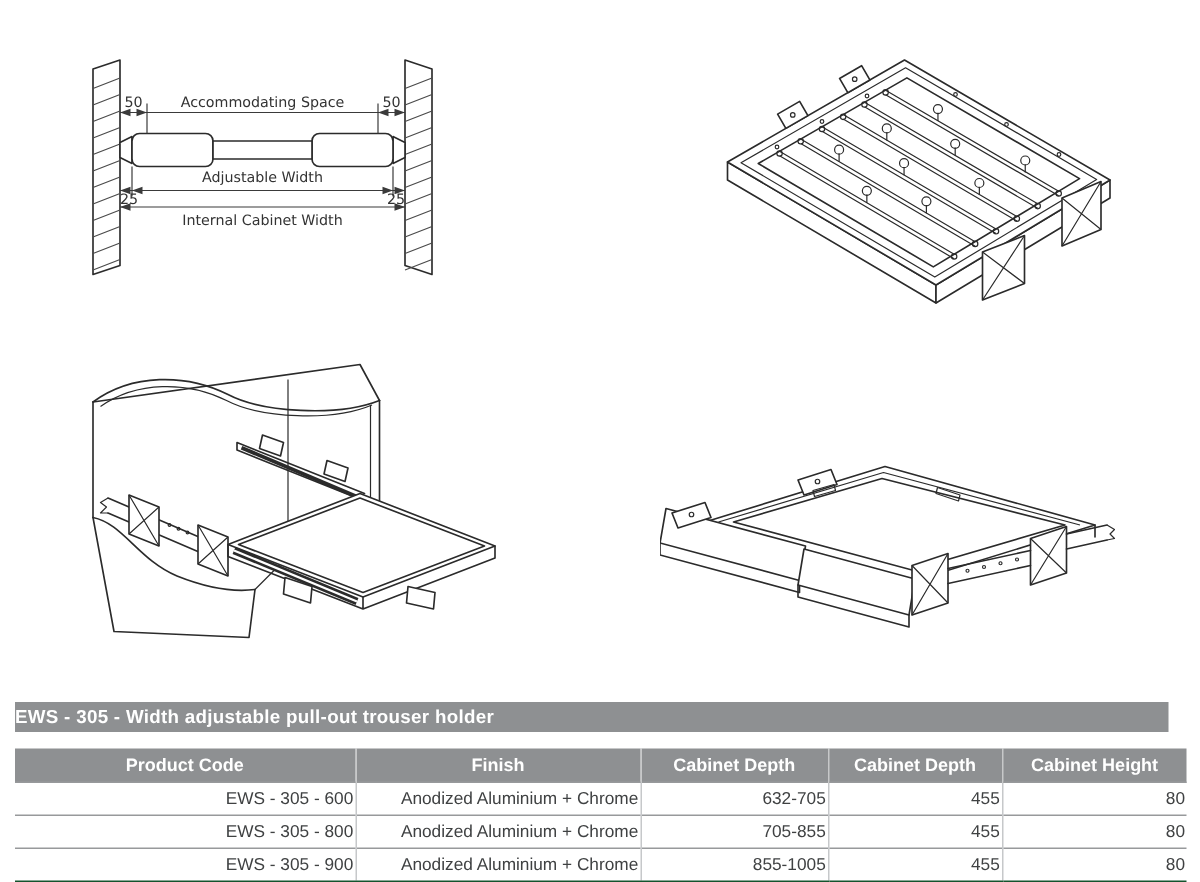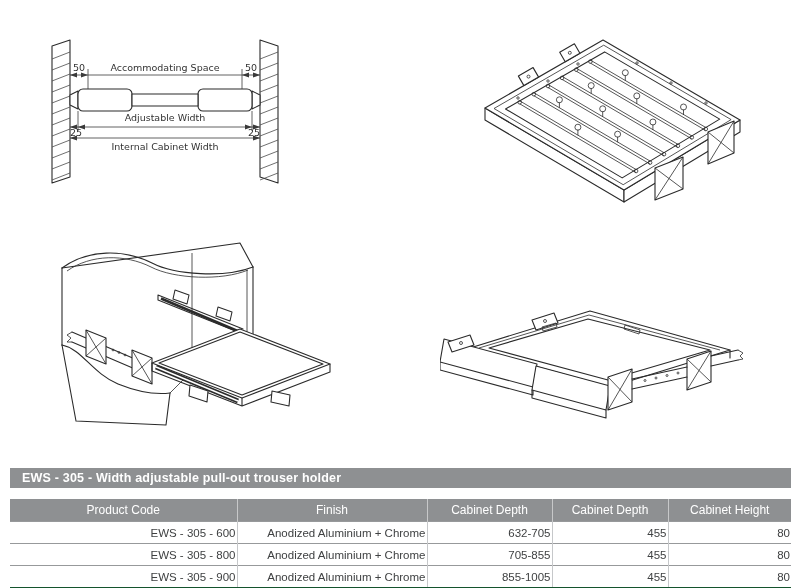--- a/index.html
+++ b/index.html
@@ -12,38 +12,38 @@
   svg .lnt  { fill:none; stroke:#2b2b2b; stroke-width:0.8; stroke-linejoin:round; }
   svg .wfill{ fill:#ffffff; stroke:#2b2b2b; stroke-width:1.1; stroke-linejoin:round; }
   svg .hatch{ fill:none; stroke:#4a4a4a; stroke-width:0.8; }
   svg .dim  { fill:none; stroke:#3a3a3a; stroke-width:0.8; }
   svg .arr  { fill:#3a3a3a; stroke:none; }
   svg .dark { stroke:#2b2b2b; }
   svg text  { font-family:"DejaVu Sans", sans-serif; font-size:9.5px; fill:#333333; }
 
   .banner { position:absolute; left:10px; top:468px; width:769px; height:20px;
             color:#ffffff; font-weight:bold; font-size:12.5px; line-height:20px;
-            padding-left:12px; letter-spacing:0.2px; }
+            letter-spacing:0.2px; }
   table.spec { position:absolute; left:10px; top:499px; width:781px;
                border-collapse:collapse; table-layout:fixed; }
-  table.spec th { color:#fff; font-weight:normal; font-size:12px; height:20px;
+  table.spec th { color:#fff; font-weight:bold; font-size:12px; height:20px;
                   border-right:1px solid rgba(255,255,255,0.5); }
   table.spec th:last-child { border-right:none; }
   table.spec td { text-align:right; font-size:11.5px; color:#3f4142; height:19px;
                   border-right:1px solid #c6c8ca; border-top:1px solid #97999b;
                   background:#fff; }
   table.spec td:last-child { border-right:none;padding-left:36px; }
   table.spec tbody tr:last-child td { border-bottom:8px solid #14532d; }
 </style>
 </head>
 <body>
 
 <div class="page">
 
-  <div class="drawing" style="left:40px; top:13px;">
+  <div class="drawing" style="left:50px; top:13px;">
     <svg width="250" height="180" viewBox="0 0 250 180">
       <g>
         <path class="ln" d="M12,33 L12,170 M30,27 L30,164 M12,33 L30,27 M12,170 L30,164"></path>
         <path class="hatch" d="M12,46 L30,39 M12,57 L30,50 M12,68 L30,61 M12,79 L30,72 M12,90 L30,83 M12,101 L30,94 M12,112 L30,105 M12,123 L30,116 M12,134 L30,127 M12,145 L30,138 M12,156 L30,149 M12,167 L30,160"></path>
       </g>
       <g>
         <path class="ln" d="M220,27 L220,164 M238,33 L238,170 M220,27 L238,33 M220,164 L238,170"></path>
         <path class="hatch" d="M220,46 L238,39 M220,57 L238,50 M220,68 L238,61 M220,79 L238,72 M220,90 L238,83 M220,101 L238,94 M220,112 L238,105 M220,123 L238,116 M220,134 L238,127 M220,145 L238,138 M220,156 L238,149 M220,167 L238,160"></path>
       </g>
       <g>

